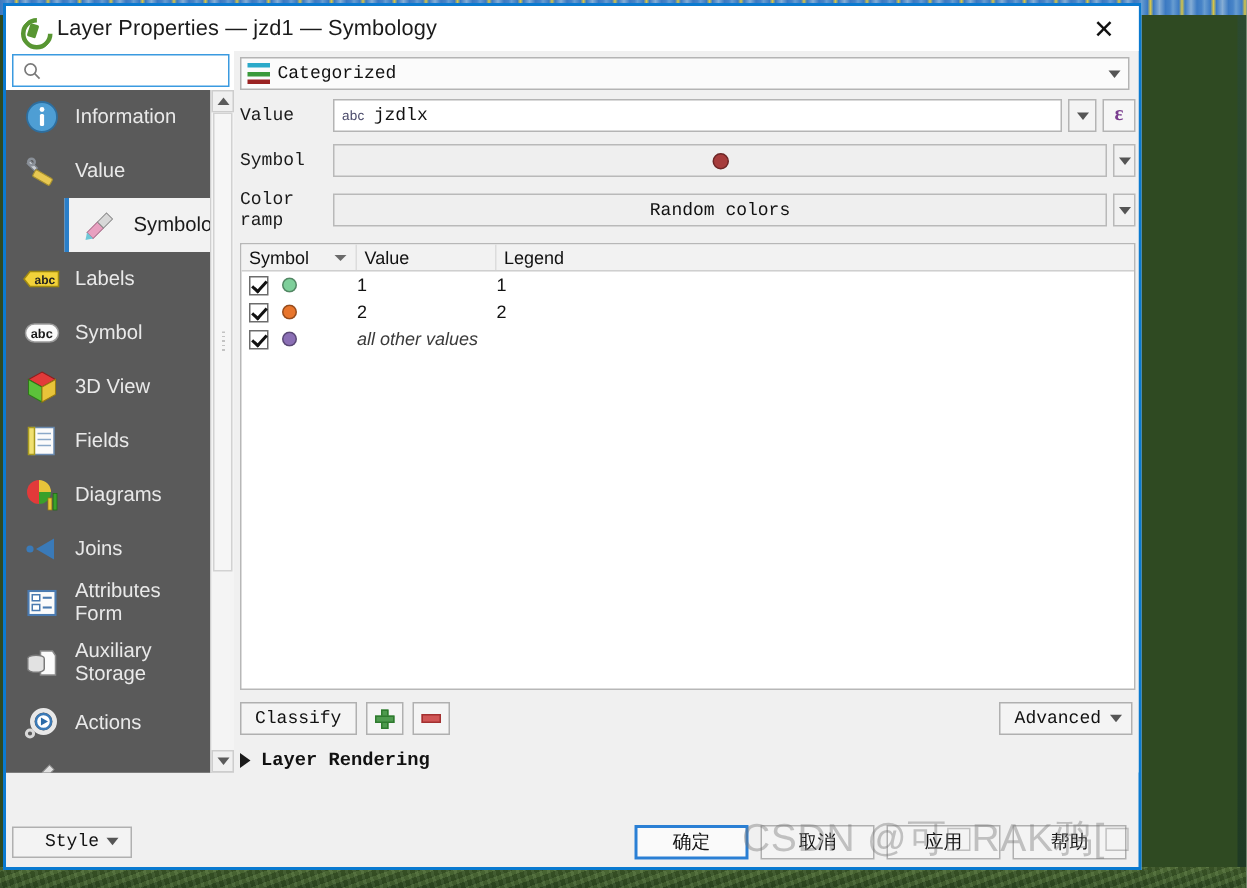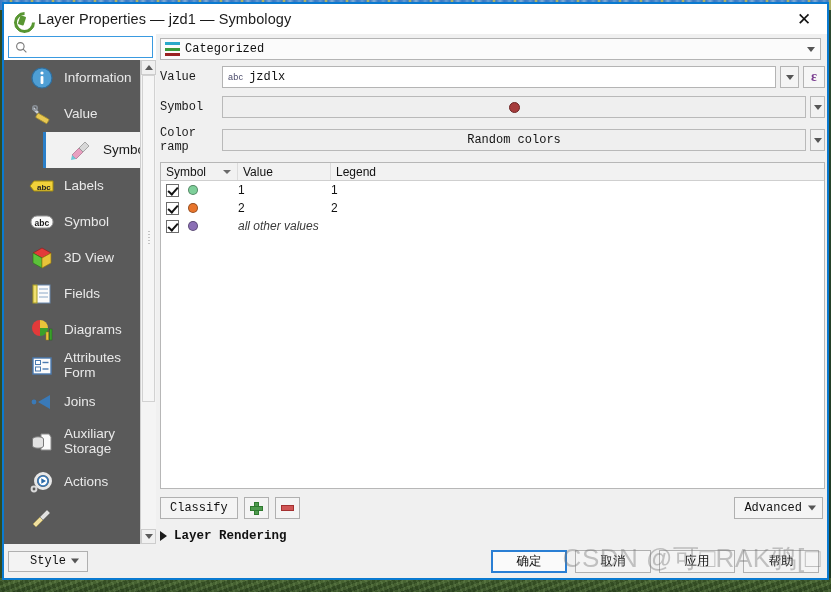--- a/index.html
+++ b/index.html
@@ -37,21 +37,21 @@
   }
   .desktop-right {
     position: absolute; right: 0; top: 10px; width: 6px; bottom: 14px;
     background: linear-gradient(180deg,#2c4a30,#1f3a24);
   }
 
   
   .dialog {
     position: absolute;
     left: 2px; top: 2px;
-    width: 827px; height: 578px;
+    width: 759px; height: 578px;
     background: #f0f0f0;
     border: 2px solid #0a7ad0;
     display: flex; flex-direction: column;
   }
   .titlebar {
     height: 30px; background: #ffffff;
     display: flex; align-items: center;
     padding: 0 0 0 9px;
     flex: 0 0 30px;
     position: relative;
@@ -112,21 +112,21 @@
     font-size: 12px; font-family: "Liberation Sans", sans-serif;
     padding-left: 5px; color: #333; background: transparent;
   }
   .navwrap { flex: 1 1 auto; display: flex; min-height: 0; }
   .navlist {
     flex: 1 1 auto; background: #5a5a5a;
     overflow: hidden; position: relative;
   }
   .nav-item {
     display: flex; align-items: center;
-    height: 36px; padding-left: 24px;
+    height: 36px; padding-left: 10px;
     color: #e9e9e9; font-size: 13.5px;
     cursor: pointer;
     position: relative;
   }
   .nav-item.two-line { height: 44px; }
   .nav-item.selected {
     background: #f2f2f2; color: #1a1a1a; margin-left: 39px;
   }
   .nav-item.selected::before {
     content: ""; position: absolute; left: 0; top: 0; bottom: 0;
@@ -364,20 +364,21 @@
     font-size: 12.5px; font-weight: bold; color: #111;
     font-family: "Liberation Mono", monospace;
   }
 
   
   .footer {
     height: 34px; flex: 0 0 34px;
     display: flex; align-items: center;
     padding: 0 8px 0 4px;
     position: relative;
+    margin-top: 29px;
   }
   .style-btn {
     height: 21px; width: 80px;
     background: #f3f3f3; border: 1px solid #b0b0b0;
     display: flex; align-items: center; justify-content: center;
     font-size: 12px; font-family: "Liberation Mono", monospace;
     color: #111; position: relative;
   }
   .style-btn .tri-down { position: absolute; right: 8px; top: 50%; transform: translateY(-50%); }
   .dlg-btns { display: flex; gap: 8px; margin-left: auto; }
@@ -516,38 +517,38 @@
                 <rect x="16" y="14" width="2.6" height="8" fill="#e8c43a" stroke="#9a7c10" stroke-width=".5"></rect>
                 <rect x="19.4" y="11" width="2.6" height="11" fill="#3aa02a" stroke="#1e6a14" stroke-width=".5"></rect>
               </svg>
             </div>
             <span class="nav-label">Diagrams</span>
           </div>
 
           <div class="nav-item">
             <div class="nav-ico">
               <svg width="24" height="24" viewBox="0 0 24 24">
+                <circle cx="4" cy="12" r="2.4" fill="#3a7ab8"></circle>
+                <path d="M20 5 L20 19 L8 12 Z" fill="#3a7ab8"></path>
+              </svg>
+            </div>
+            <span class="nav-label">Joins</span>
+          </div>
+
+          <div class="nav-item">
+            <div class="nav-ico">
+              <svg width="24" height="24" viewBox="0 0 24 24">
                 <rect x="3" y="4" width="18" height="16" fill="#fbfbfb" stroke="#4a7ab0" stroke-width="1.4"></rect>
                 <rect x="5.5" y="6.5" width="5" height="4" fill="#fff" stroke="#4a7ab0" stroke-width="1"></rect>
                 <rect x="5.5" y="13" width="5" height="4" fill="#fff" stroke="#4a7ab0" stroke-width="1"></rect>
                 <line x1="12.5" y1="8.5" x2="18.5" y2="8.5" stroke="#4a7ab0" stroke-width="1.4"></line>
                 <line x1="12.5" y1="15" x2="18.5" y2="15" stroke="#4a7ab0" stroke-width="1.4"></line>
               </svg>
             </div>
             <span class="nav-label">Attributes Form</span>
-          </div>
-
-          <div class="nav-item">
-            <div class="nav-ico">
-              <svg width="24" height="24" viewBox="0 0 24 24">
-                <circle cx="4" cy="12" r="2.4" fill="#3a7ab8"></circle>
-                <path d="M20 5 L20 19 L8 12 Z" fill="#3a7ab8"></path>
-              </svg>
-            </div>
-            <span class="nav-label">Joins</span>
           </div>
 
           <div class="nav-item two-line">
             <div class="nav-ico">
               <svg width="24" height="24" viewBox="0 0 24 24">
                 <path d="M11 4 H19 L21 7 V20 H11 Z" fill="#fbfbfb" stroke="#8a8a8a" stroke-width="1"></path>
                 <ellipse cx="8" cy="9" rx="5.5" ry="2.2" fill="#e2e2e2" stroke="#7a7a7a" stroke-width="1"></ellipse>
                 <path d="M2.5 9 V16 A5.5 2.2 0 0 0 13.5 16 V9" fill="#e2e2e2" stroke="#7a7a7a" stroke-width="1"></path>
               </svg>
             </div>

